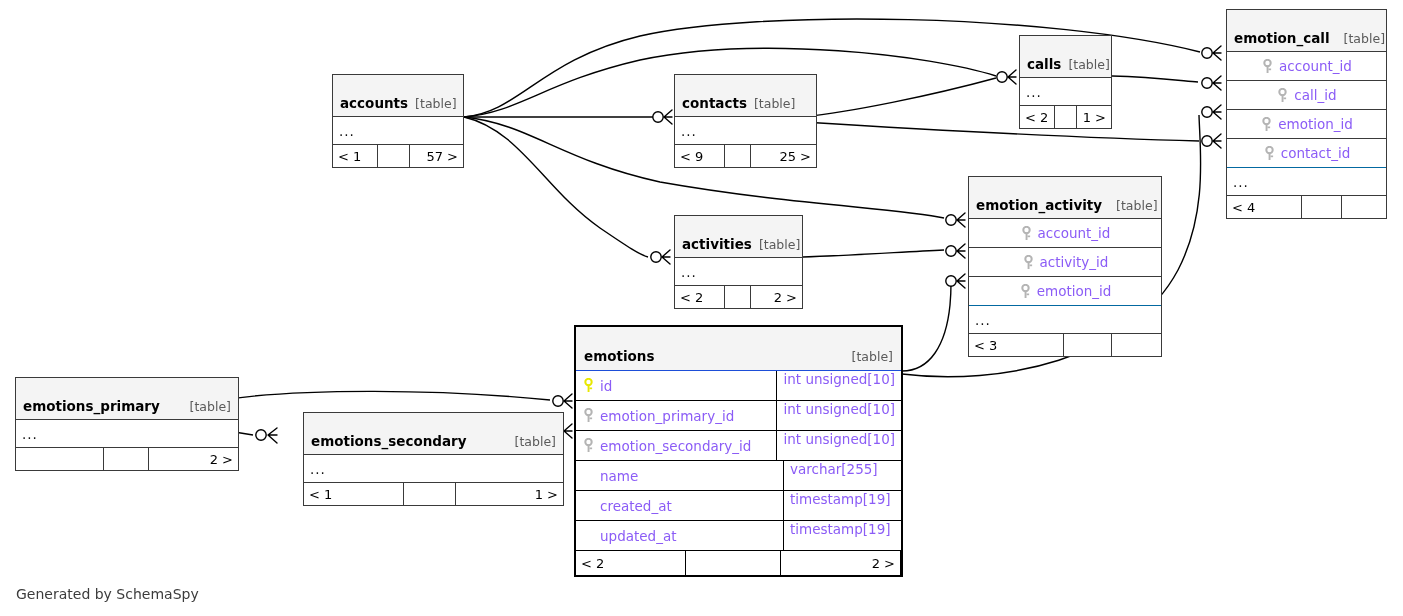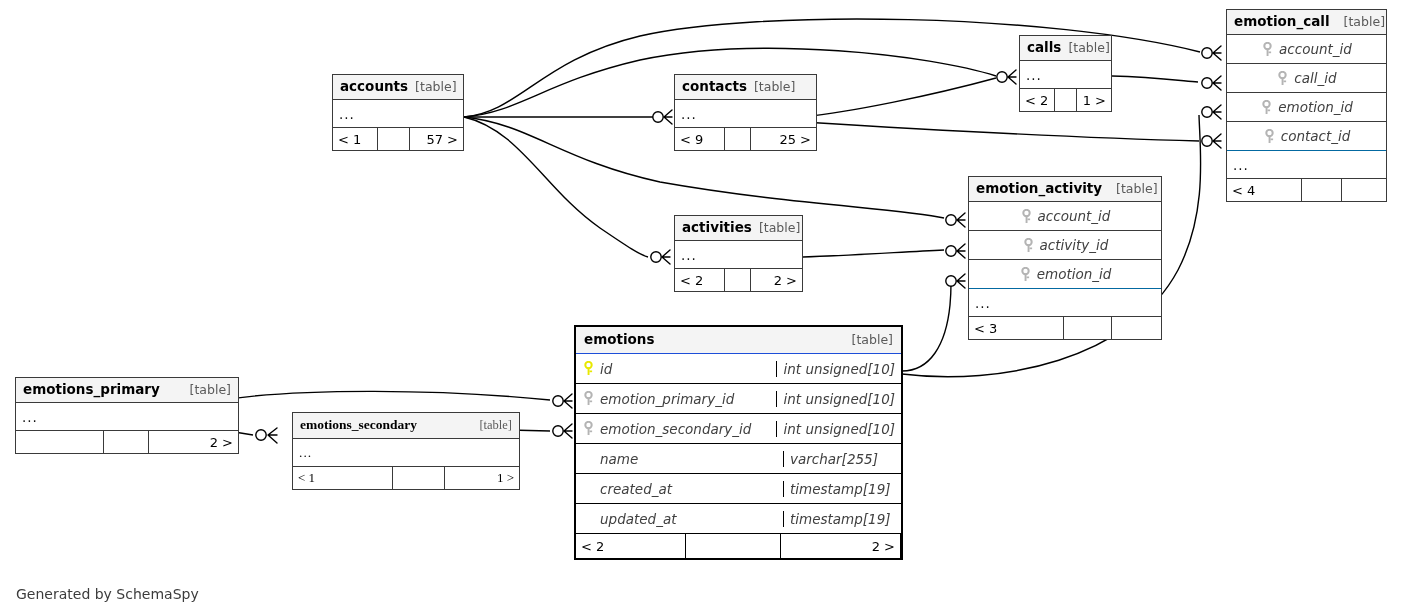--- a/index.html
+++ b/index.html
@@ -73,42 +73,41 @@
   }
   .tbl-name {
     font-weight: bold;
     color: #000000;
   }
   .tbl-tag {
     color: #5a5a5a;
     font-size: 12.5px;
     margin-left: 7px;
     font-weight: normal;
+    margin-top: 17px;
   }
   .node-title.spread {
     justify-content: space-between;
   }
   .node-title.spread .tbl-tag {
     margin-left: 14px;
   }
 
   
   .cols {
     display: block;
   }
   .col-row {
     display: flex;
-    align-items: center;
     border-bottom: 1px solid #3a3a3a;
     height: 29px;
     box-sizing: border-box;
     font-size: 13.5px;
-    color: #404040;
+    color: #8b5cf6;
     background: #ffffff;
-    font-style: italic;
   }
   .node.emphasis .col-row {
     border-bottom: 1px solid #000000;
     height: 30px;
   }
   .col-row:last-child {
     border-bottom: 1px solid #0369a1;
   }
   .col-name {
     flex: 1 1 auto;
@@ -508,21 +507,21 @@
       <span class="tbl-tag">[table]</span>
     </div>
     <div class="ellipsis-row">...</div>
     <div class="node-foot">
       <div class="foot-cell foot-left" style="width:88px;"></div>
       <div class="foot-cell foot-mid" style="width:45px;"></div>
       <div class="foot-cell foot-right">2 &gt;</div>
     </div>
   </div>
 
-  <div class="node" style="left:292px; top:412px; width:228px;font-family:Liberation Serif, serif;">
+  <div class="node" style="left:303px; top:412px; width:261px;">
     <div class="node-title spread">
       <span class="tbl-name">emotions_secondary</span>
       <span class="tbl-tag">[table]</span>
     </div>
     <div class="ellipsis-row">...</div>
     <div class="node-foot">
       <div class="foot-cell foot-left" style="width:100px;">&lt; 1</div>
       <div class="foot-cell foot-mid" style="width:52px;"></div>
       <div class="foot-cell foot-right">1 &gt;</div>
     </div>

